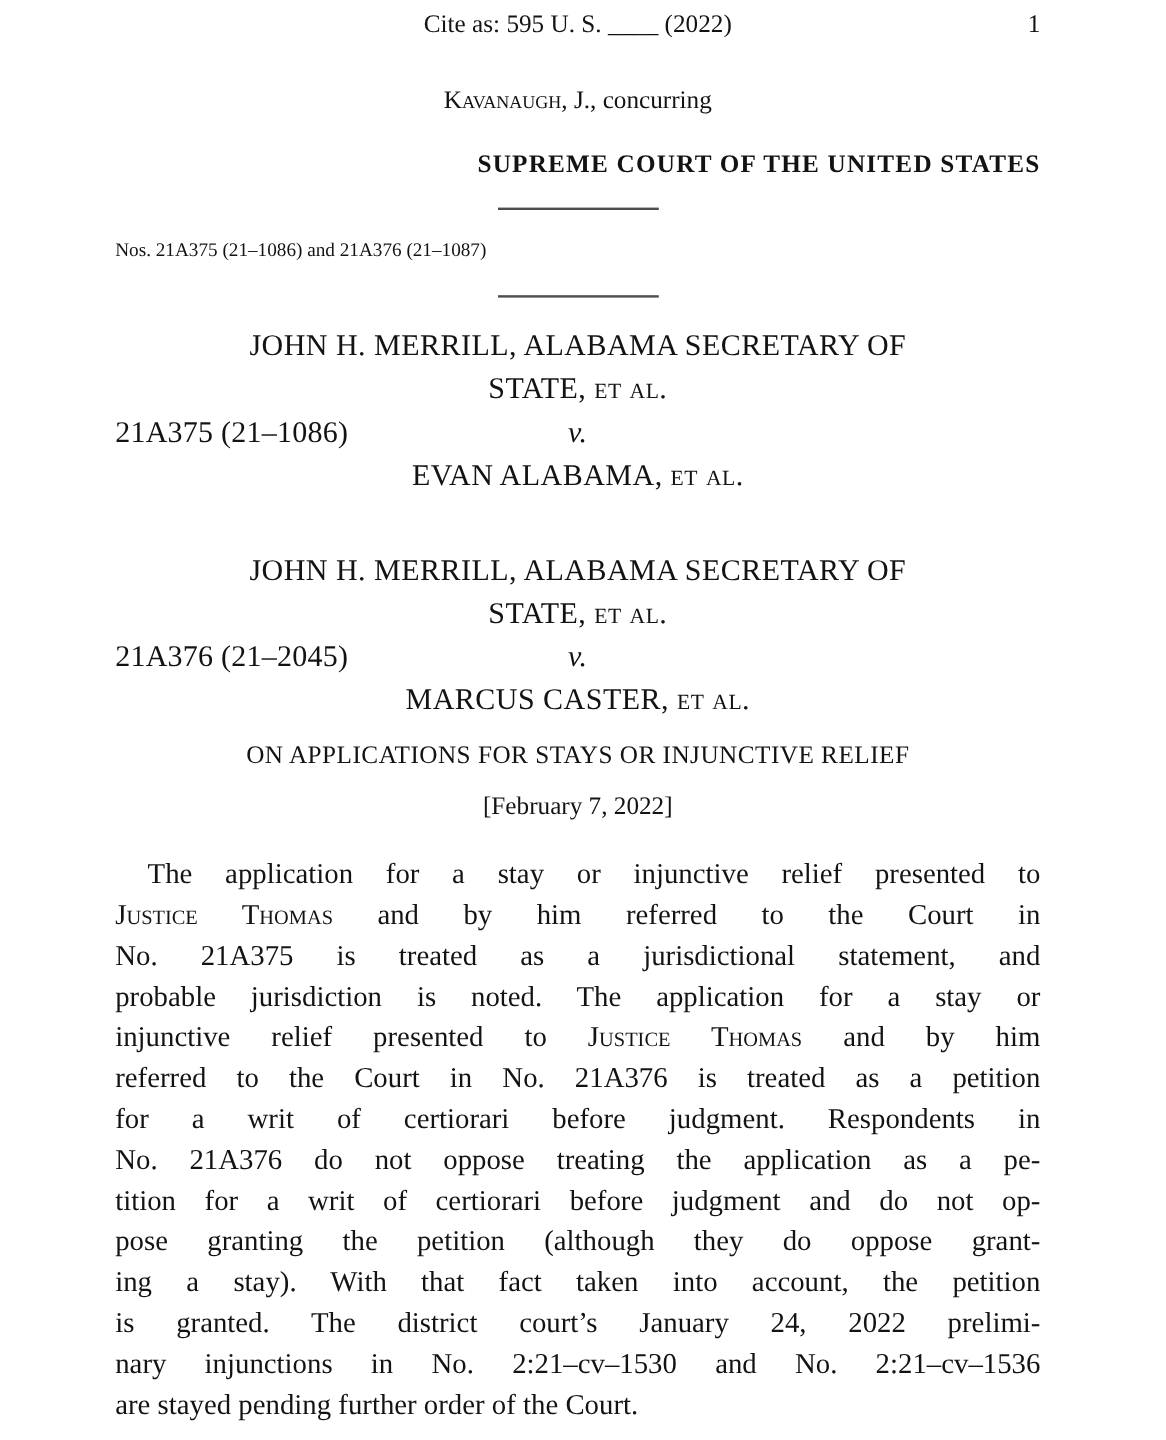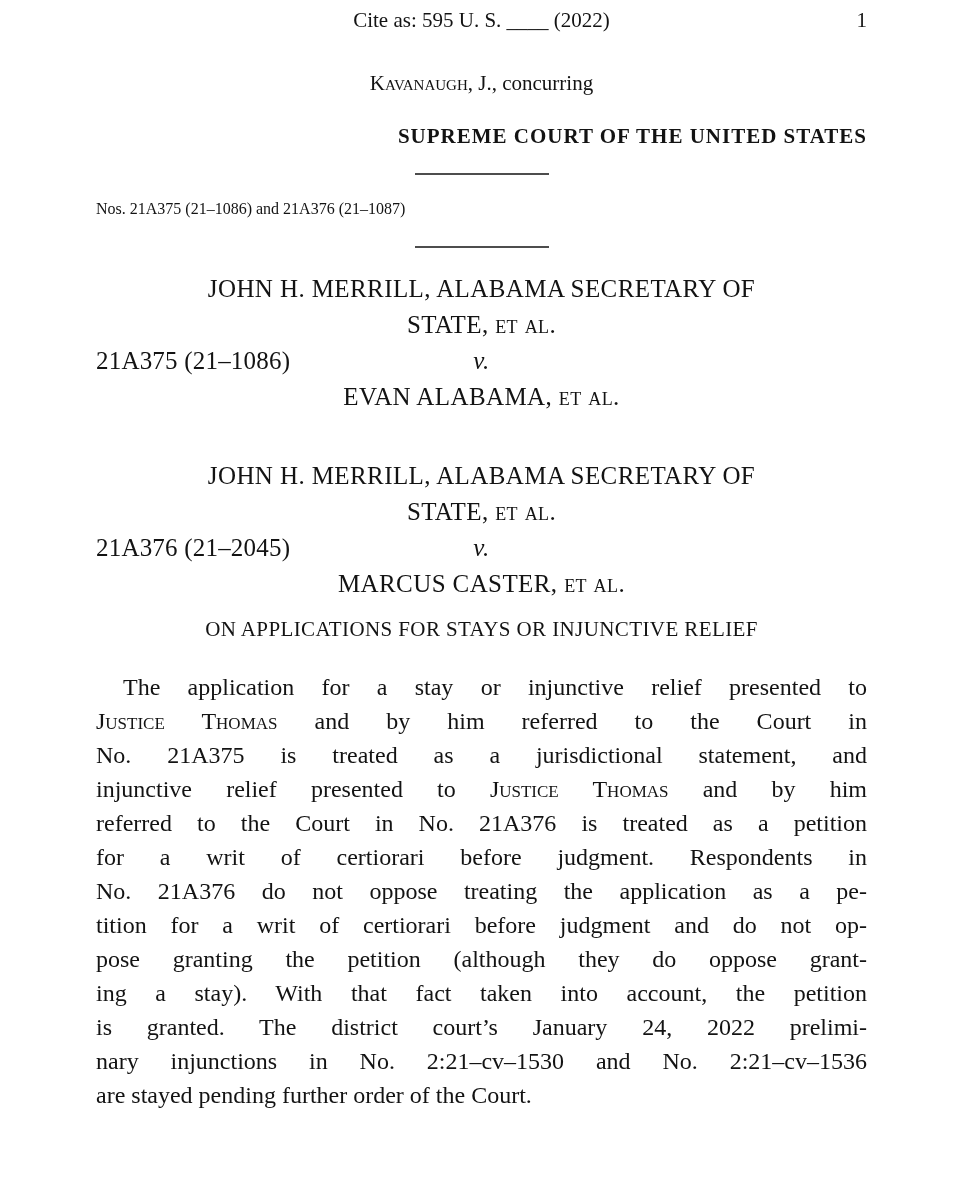--- a/index.html
+++ b/index.html
@@ -163,25 +163,27 @@
         <span class="cap-docket">21A376 (21–2045)</span>
         <span class="versus">v.</span>
       </div>
       <div class="cap-line">
         <span>MARCUS CASTER, </span><span class="sc">et al.</span>
       </div>
     </div>
 
     <div class="subject-line">ON APPLICATIONS FOR STAYS OR INJUNCTIVE RELIEF</div>
 
+    <div class="date-line">[February 7, 2022]</div>
 
     <div class="opinion-body">
         <div class="body-line indent"><span>The application for a stay or injunctive relief presented to</span></div>
         <div class="body-line"><span class="sc">Justice Thomas</span><span> and by him referred to the Court in</span></div>
         <div class="body-line"><span>No. 21A375 is treated as a jurisdictional statement, and</span></div>
+        <div class="body-line"><span>probable jurisdiction is noted.  The application for a stay or</span></div>
         <div class="body-line"><span>injunctive relief presented to </span><span class="sc">Justice Thomas</span><span> and by him</span></div>
         <div class="body-line"><span>referred to the Court in No. 21A376 is treated as a petition</span></div>
         <div class="body-line"><span>for a writ of certiorari before judgment.  Respondents in</span></div>
         <div class="body-line"><span>No. 21A376 do not oppose treating the application as a pe-</span></div>
         <div class="body-line"><span>tition for a writ of certiorari before judgment and do not op-</span></div>
         <div class="body-line"><span>pose granting the petition (although they do oppose grant-</span></div>
         <div class="body-line"><span>ing a stay).  With that fact taken into account, the petition</span></div>
         <div class="body-line"><span>is granted.  The district court’s January 24, 2022 prelimi-</span></div>
         <div class="body-line"><span>nary injunctions in No. 2:21–cv–1530 and No. 2:21–cv–1536</span></div>
         <div class="body-line last"><span>are stayed pending further order of the Court.</span></div>

